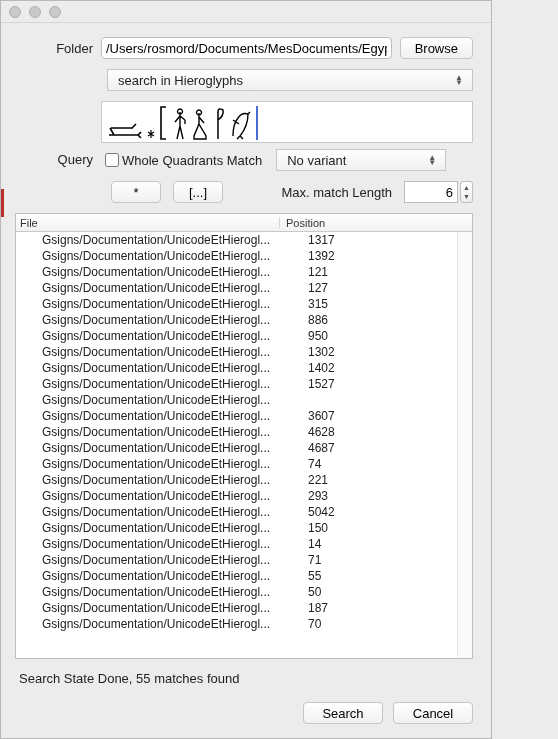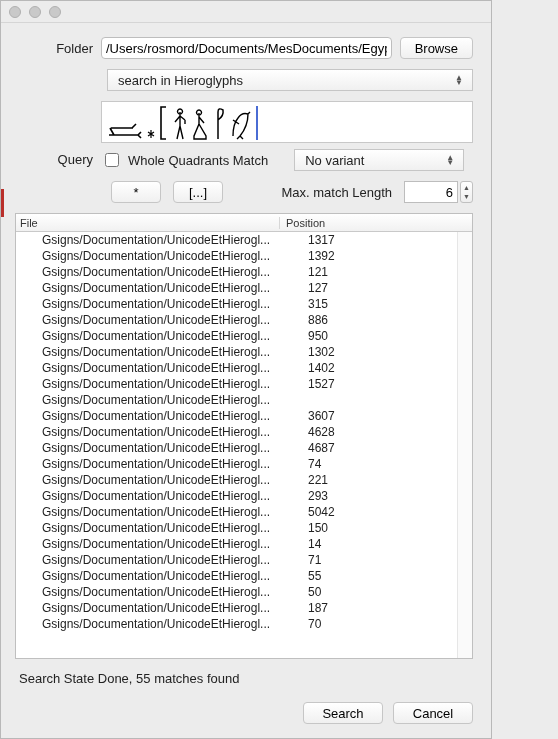--- a/index.html
+++ b/index.html
@@ -97,21 +97,21 @@
     display:flex;
     align-items:flex-end;
     padding: 0 6px 2px 6px;
     gap:4px;
   }
   .glyph-box svg { display:block; }
   .cursor-line {
     width:2px; height:34px; background:#4a6cd4;
     margin-left:0;
   }
-  .checkbox-row { display:flex; align-items:center; gap:6px; }
+  .checkbox-row { display:flex; align-items:center; }
   input[type=checkbox] { width:14px; height:14px; }
   .spacer { width: 84px; }
   .midrow { display:flex; align-items:center; gap:12px; }
   .midrow .gap { flex:1; }
   .spin-wrap { display:flex; align-items:center; gap:2px; }
   .spin-input {
     width: 54px; height:22px; text-align:right;
     border:1px solid #bdbdbd; background:#fff;
     font-size:13px; padding:0 4px;
   }

